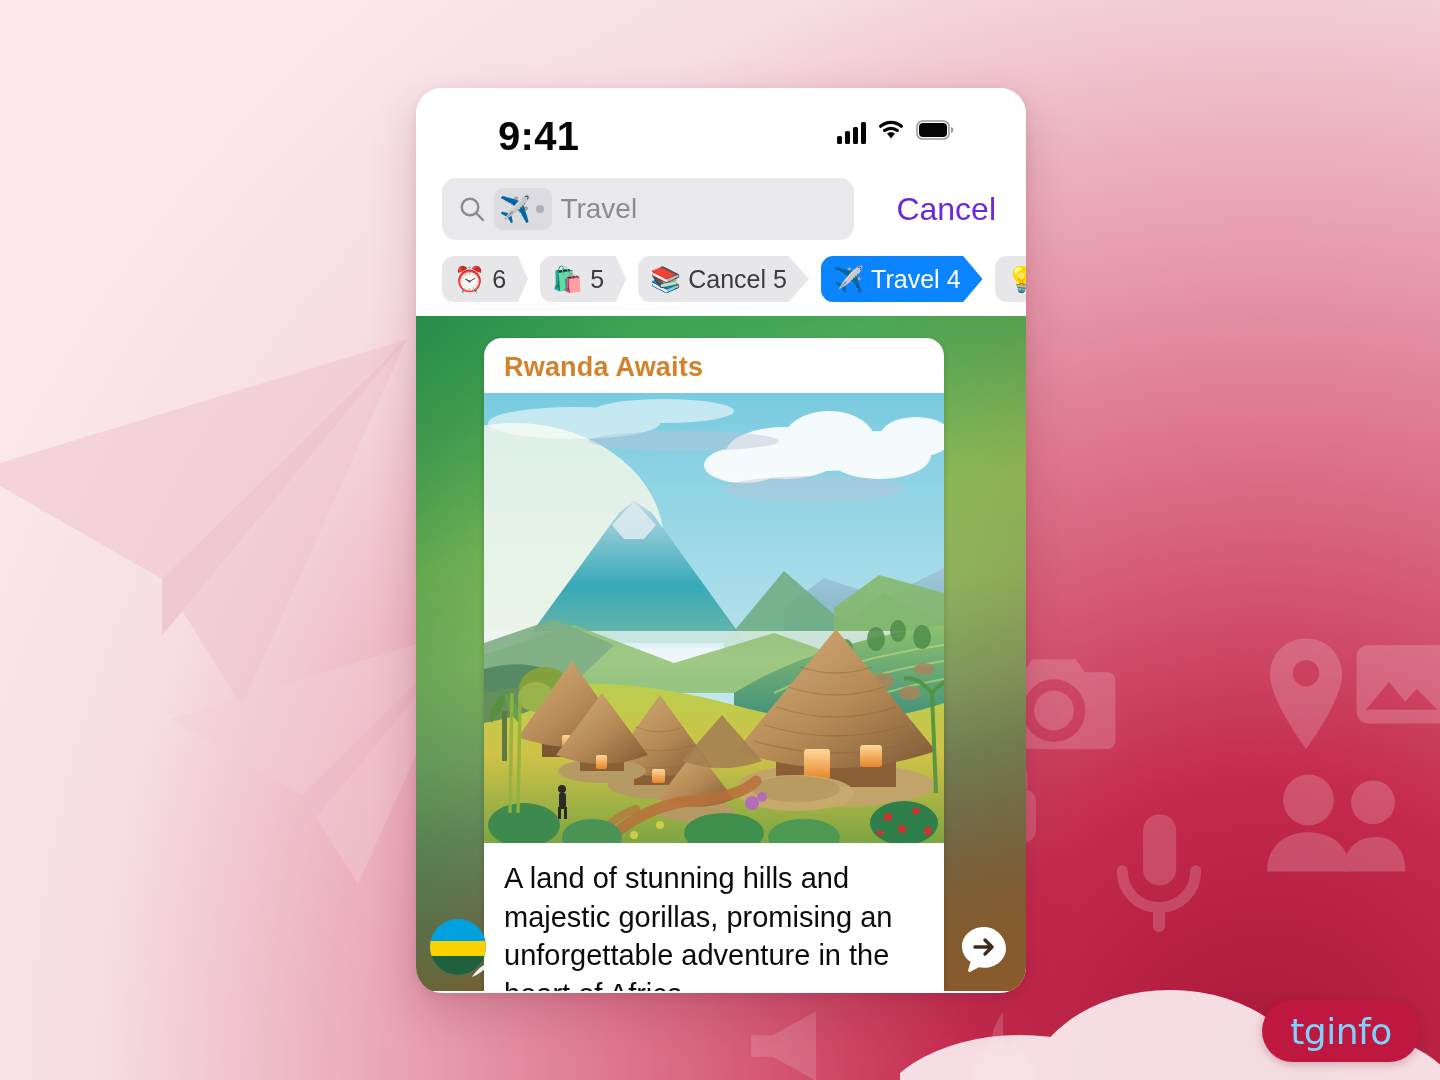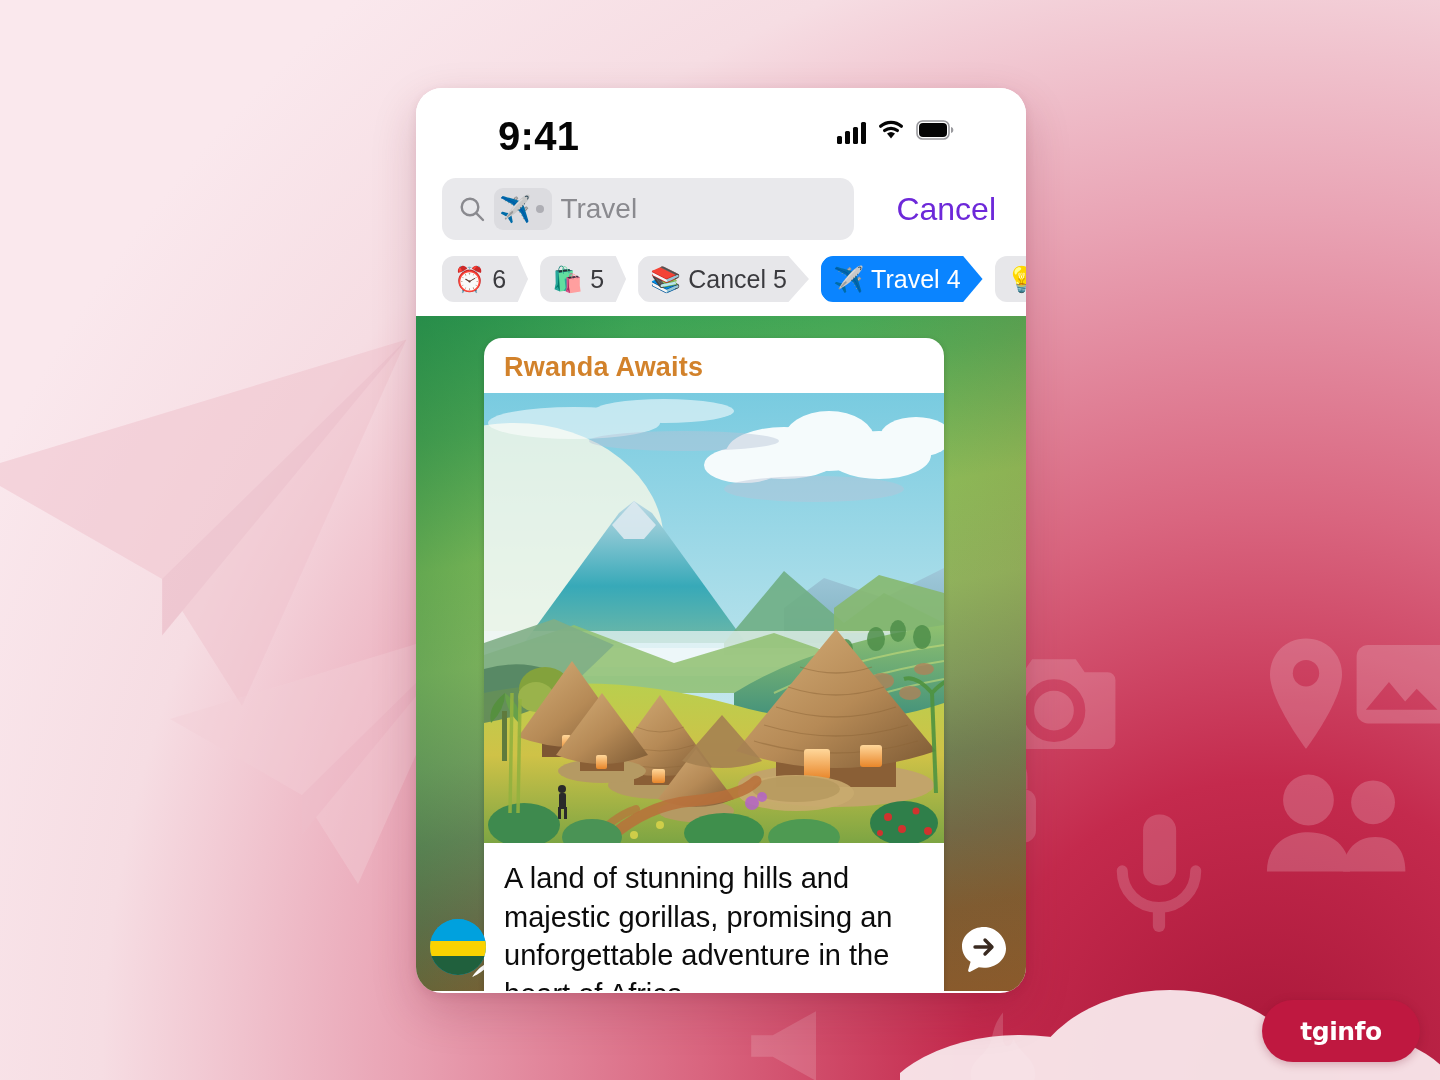--- a/index.html
+++ b/index.html
@@ -31,21 +31,21 @@
   
   .tginfo {
     position:absolute; right:20px; bottom:18px;
     width:158px; height:62px; border-radius:31px;
     background:#bf1840;
     display:flex; align-items:center; justify-content:center;
     box-shadow:0 2px 10px rgba(120,10,35,.28);
     z-index:8;
   }
   .tginfo span {
-    color:#ffffff; font-size:25px; font-weight:700; letter-spacing:-.5px;
+    color:#7dd3fc; font-size:36px; font-weight:400; letter-spacing:-.5px;
     font-family:"DejaVu Sans", sans-serif;
   }
 
   
   .phone {
     position:absolute; left:416px; top:88px;
     width:610px; height:905px;
     background:#fff;
     border-radius:26px;
     overflow:hidden;

